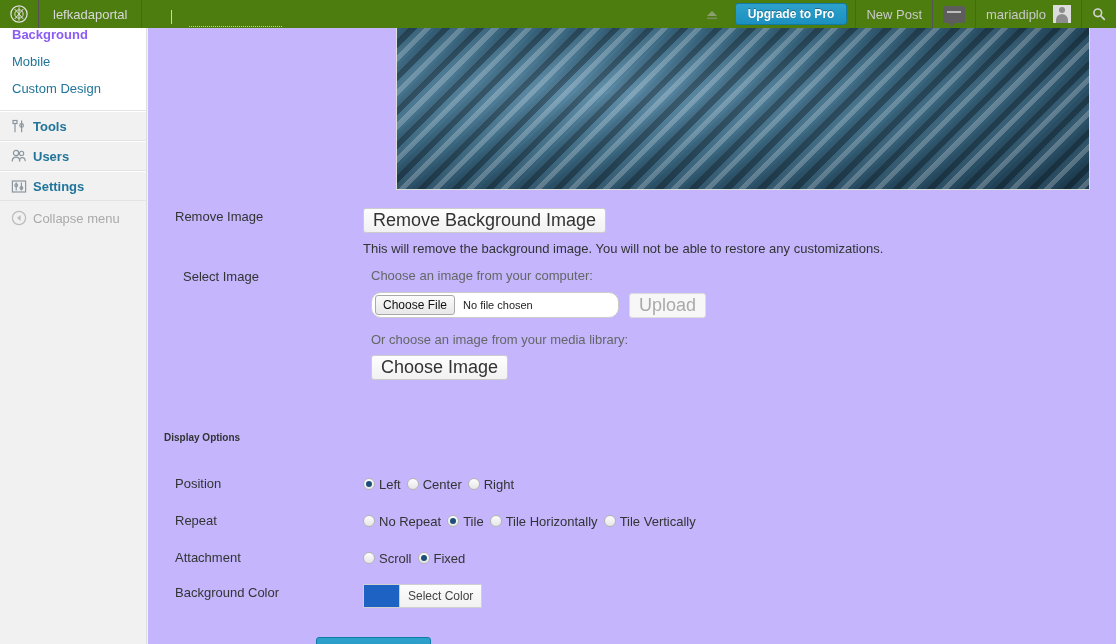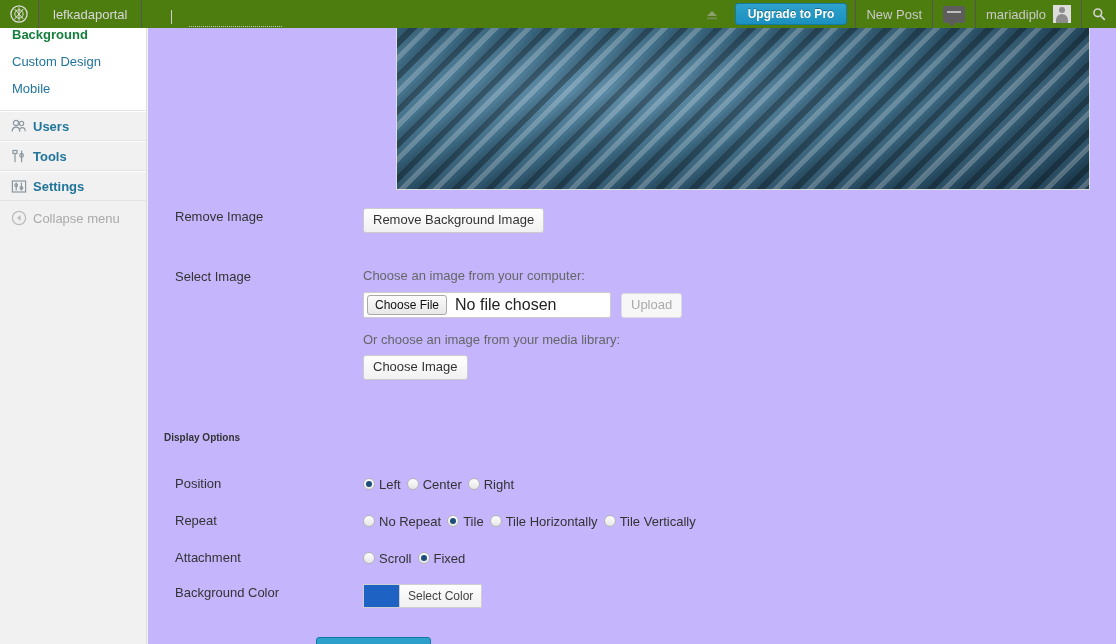--- a/index.html
+++ b/index.html
@@ -138,21 +138,21 @@
     border-bottom: 1px solid #e3e3e3;
   }
   .submenu-item {
     display: block;
     padding: 5px 0 5px 12px;
     font-size: 13px;
     color: #21759b;
     line-height: 17px;
   }
   .submenu-item.current {
-    color: #15803d;
+    color: #8b5cf6;
     font-weight: bold;
     padding-top: 0;
     margin-top: -2px;
   }
 
   .menu-top {
     display: flex; align-items: center;
     height: 30px;
     padding-left: 8px;
     border-top: 1px solid #fff;
@@ -217,21 +217,21 @@
     padding-left: 27px;
     font-size: 13px;
     color: #333;
     line-height: 18px;
   }
   .form-field { font-size: 13px; }
 
   .btn-sec {
     display: inline-block;
     padding: 3px 9px 4px;
-    font-size: 13px;
+    font-size: 18px;
     line-height: 16px;
     color: #333;
     background: #f7f7f7;
     background-image: linear-gradient(#fefefe, #f1f1f1);
     border: 1px solid #ccc;
     border-radius: 3px;
     font-family: "Liberation Sans", sans-serif;
   }
   .btn-sec.disabled { color: #aaa; border-color: #ddd; background: #f7f7f7; }
 
@@ -240,36 +240,36 @@
     color: #333;
     margin-top: 8px;
   }
   .helper-gray { color: #666; }
 
   .file-input {
     display: inline-flex;
     align-items: center;
     width: 248px; height: 26px;
     border: 1px solid #ccc;
-    border-radius: 2px;
+    border-radius: 10px;
     background: #fff;
     padding: 0 3px;
     vertical-align: middle;
   }
   .file-btn {
     display: inline-block;
     padding: 2px 7px;
     font-size: 12px;
     line-height: 14px;
     background: linear-gradient(#fbfbfb, #e7e7e7);
     border: 1px solid #a9a9a9;
     border-radius: 3px;
     color: #111;
   }
-  .file-name { padding-left: 8px; font-size: 16px; color: #222; }
+  .file-name { padding-left: 8px; font-size: 11px; color: #222; }
 
   h3.section {
     position: absolute;
     font-size: 10px;
     font-weight: bold;
     color: #333;
     margin: 0;
     padding-left: 16px;
   }
 
@@ -391,49 +391,49 @@
   </div>
 </div>
 
 <div id="sidebar">
 
   <div id="submenu">
     <a class="submenu-item current">
       <span>Background</span>
     </a>
     <a class="submenu-item">
+      <span>Mobile</span>
+    </a>
+    <a class="submenu-item">
       <span>Custom Design</span>
     </a>
-    <a class="submenu-item">
-      <span>Mobile</span>
-    </a>
+  </div>
+
+  <div class="menu-top">
+    <span class="mi">
+      <svg width="16" height="15" viewBox="0 0 16 15">
+        <rect x="2" y="1.5" width="4" height="3" fill="none" stroke="#8a97a0" stroke-width="1.2"></rect>
+        <line x1="4" y1="4.5" x2="4" y2="13.2" stroke="#8a97a0" stroke-width="1.2"></line>
+        <line x1="10.6" y1="1.6" x2="10.6" y2="13.2" stroke="#8a97a0" stroke-width="1.2"></line>
+        <circle cx="10.6" cy="6.4" r="1.8" fill="none" stroke="#8a97a0" stroke-width="1.2"></circle>
+      </svg>
+    </span>
+    <span class="mlabel">Tools</span>
   </div>
 
   <div class="menu-top">
     <span class="mi">
       <svg width="16" height="14" viewBox="0 0 16 14">
         <circle cx="5" cy="4" r="2.6" fill="none" stroke="#8a97a0" stroke-width="1.2"></circle>
         <path d="M1.2 12.4c0-2.6 1.7-4.2 3.8-4.2s3.8 1.6 3.8 4.2" fill="none" stroke="#8a97a0" stroke-width="1.2"></path>
         <circle cx="10.6" cy="4.4" r="2.1" fill="none" stroke="#8a97a0" stroke-width="1.1"></circle>
         <path d="M8.4 12.2c0-2.3 1.3-3.6 2.9-3.6 1.6 0 2.9 1.3 2.9 3.6" fill="none" stroke="#8a97a0" stroke-width="1.1"></path>
       </svg>
     </span>
     <span class="mlabel">Users</span>
-  </div>
-
-  <div class="menu-top">
-    <span class="mi">
-      <svg width="16" height="15" viewBox="0 0 16 15">
-        <rect x="2" y="1.5" width="4" height="3" fill="none" stroke="#8a97a0" stroke-width="1.2"></rect>
-        <line x1="4" y1="4.5" x2="4" y2="13.2" stroke="#8a97a0" stroke-width="1.2"></line>
-        <line x1="10.6" y1="1.6" x2="10.6" y2="13.2" stroke="#8a97a0" stroke-width="1.2"></line>
-        <circle cx="10.6" cy="6.4" r="1.8" fill="none" stroke="#8a97a0" stroke-width="1.2"></circle>
-      </svg>
-    </span>
-    <span class="mlabel">Tools</span>
   </div>
 
   <div class="menu-top">
     <span class="mi">
       <svg width="16" height="15" viewBox="0 0 16 15">
         <rect x="1.4" y="2" width="13.2" height="11" fill="none" stroke="#8a97a0" stroke-width="1.2"></rect>
         <line x1="5.2" y1="3.6" x2="5.2" y2="11.4" stroke="#8a97a0" stroke-width="1.2"></line>
         <circle cx="5.2" cy="6.2" r="1.4" fill="none" stroke="#8a97a0" stroke-width="1.1"></circle>
         <line x1="10.4" y1="3.6" x2="10.4" y2="11.4" stroke="#8a97a0" stroke-width="1.2"></line>
         <circle cx="10.4" cy="9" r="1.4" fill="none" stroke="#8a97a0" stroke-width="1.1"></circle>
@@ -454,24 +454,25 @@
 </div>
 
 <div id="content">
 
   <div id="bg-preview"></div>
 
   <div class="form-row" style="left:0; top:180px;">
     <div class="form-label">Remove Image</div>
     <div class="form-field">
       <button class="btn-sec">Remove Background Image</button>
-    </div>
-  </div>
-
-  <div class="form-row" style="left:0; top:240px;">
+      <div class="helper">This will remove the background image. You will not be able to restore any customizations.</div>
+    </div>
+  </div>
+
+  <div class="form-row" style="left:8px; top:240px;">
     <div class="form-label">Select Image</div>
     <div class="form-field">
       <div class="helper-gray" style="margin-bottom:9px;">Choose an image from your computer:</div>
 
       <div style="display:flex; align-items:center;">
         <label class="file-input">
           <span class="file-btn">Choose File</span>
           <span class="file-name">No file chosen</span>
         </label>
         <button class="btn-sec disabled" style="margin-left:10px;">Upload</button>

